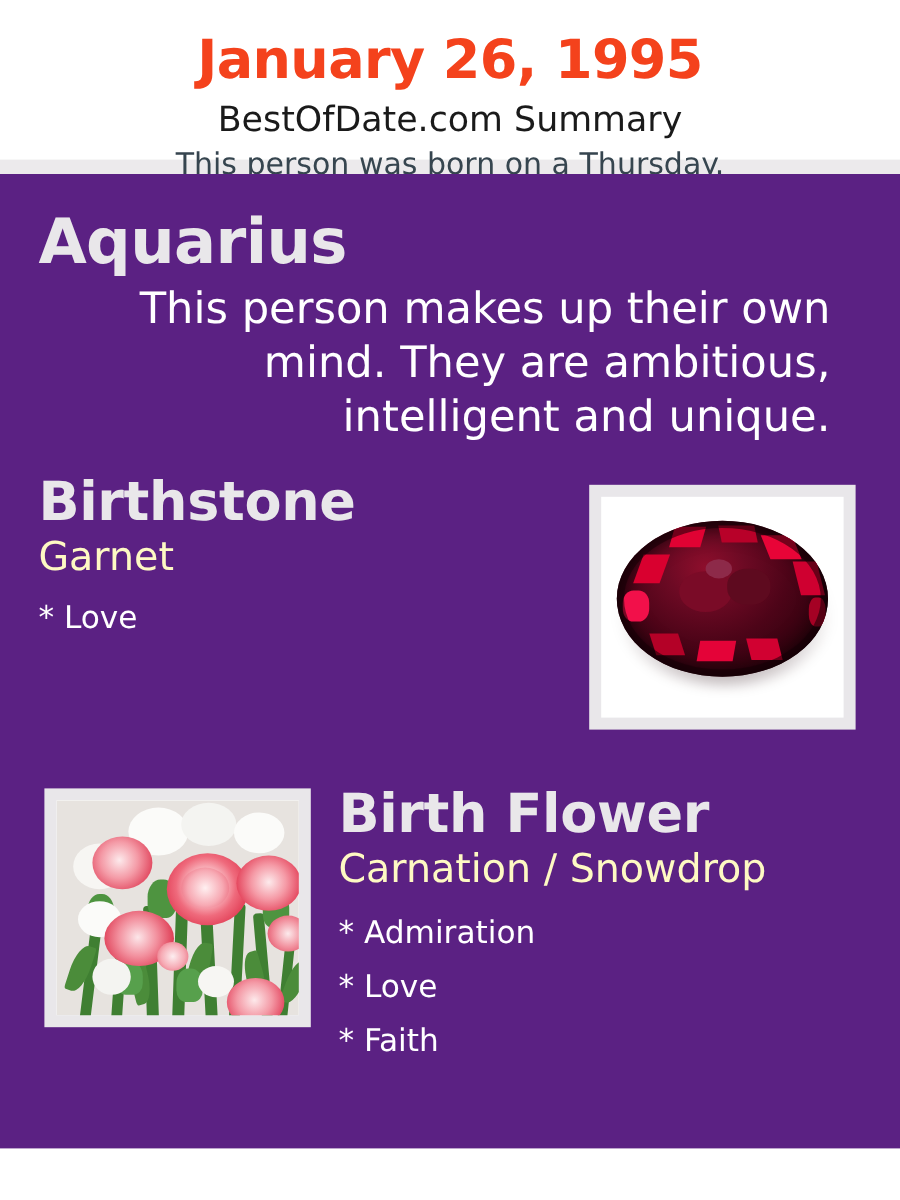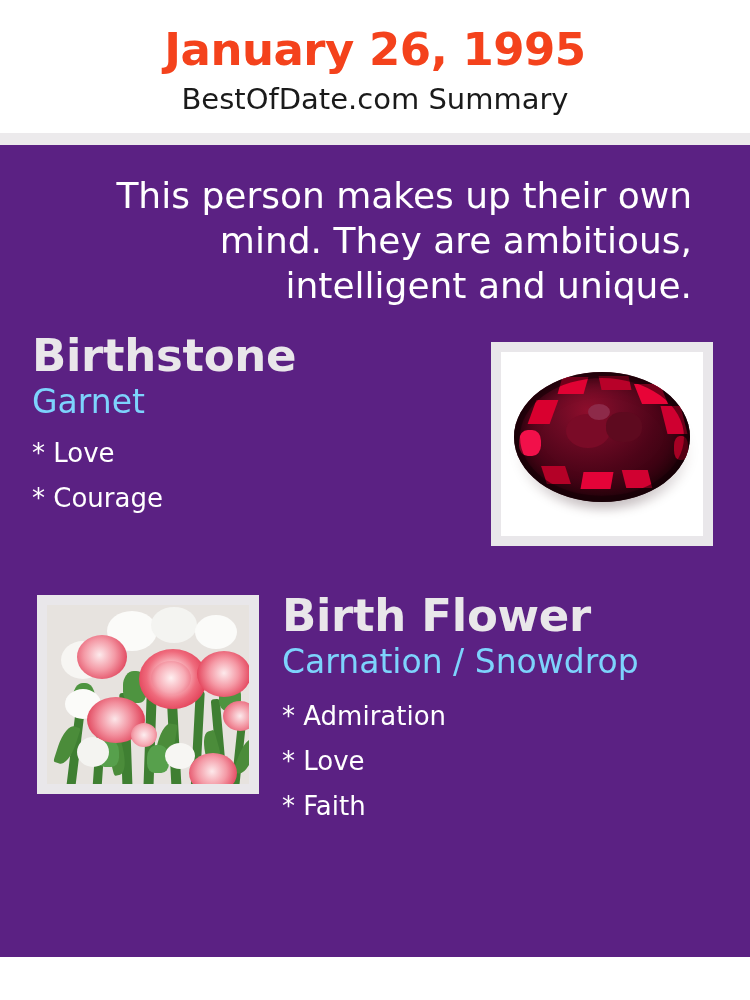--- a/index.html
+++ b/index.html
@@ -93,21 +93,21 @@
   .section-heading {
     font-size:45px;
     font-weight:bold;
     color:#e9e7ea;
     line-height:56px;
     letter-spacing:-0.3px;
   }
   .section-sub {
     font-size:33px;
     font-weight:400;
-    color:#7dd3fc;
+    color:#fef9c3;
     line-height:40px;
     margin-top:-2px;
   }
   .trait-list { margin-top:9px; }
   .trait {
     font-size:26px;
     font-weight:400;
     color:#ffffff;
     line-height:45px;
   }
@@ -186,37 +186,38 @@
     width:450px;
   }
   .flower-text .trait-list { margin-top:12px; }
 </style>
 </head>
 <body>
 
 <div class="header">
   <div class="date-title">January 26, 1995</div>
   <div class="site-summary">BestOfDate.com Summary</div>
+  <div class="born-line">This person was born on a Thursday.</div>
 </div>
 
 <div class="divider"></div>
 
 <div class="body-purple">
 
   <div class="zodiac">
+    <div class="zodiac-name">Aquarius</div>
     <div class="zodiac-desc">This person makes up their own mind. They are ambitious, intelligent and unique.</div>
   </div>
 
   <div class="stone-row">
     <div class="stone-text">
       <div class="section-heading">Birthstone</div>
       <div class="section-sub">Garnet</div>
       <div class="trait-list">
         <div class="trait">* Love</div>
-        <div class="trait">* Courage</div>
       </div>
     </div>
 
     <div class="img-frame" id="gem-frame">
       <div class="img-inner">
         <div class="gem-wrap">
           <div class="gem-shadow"></div>
           <div class="gem">
             <div class="facet f11"></div>
             <div class="facet f12"></div>

